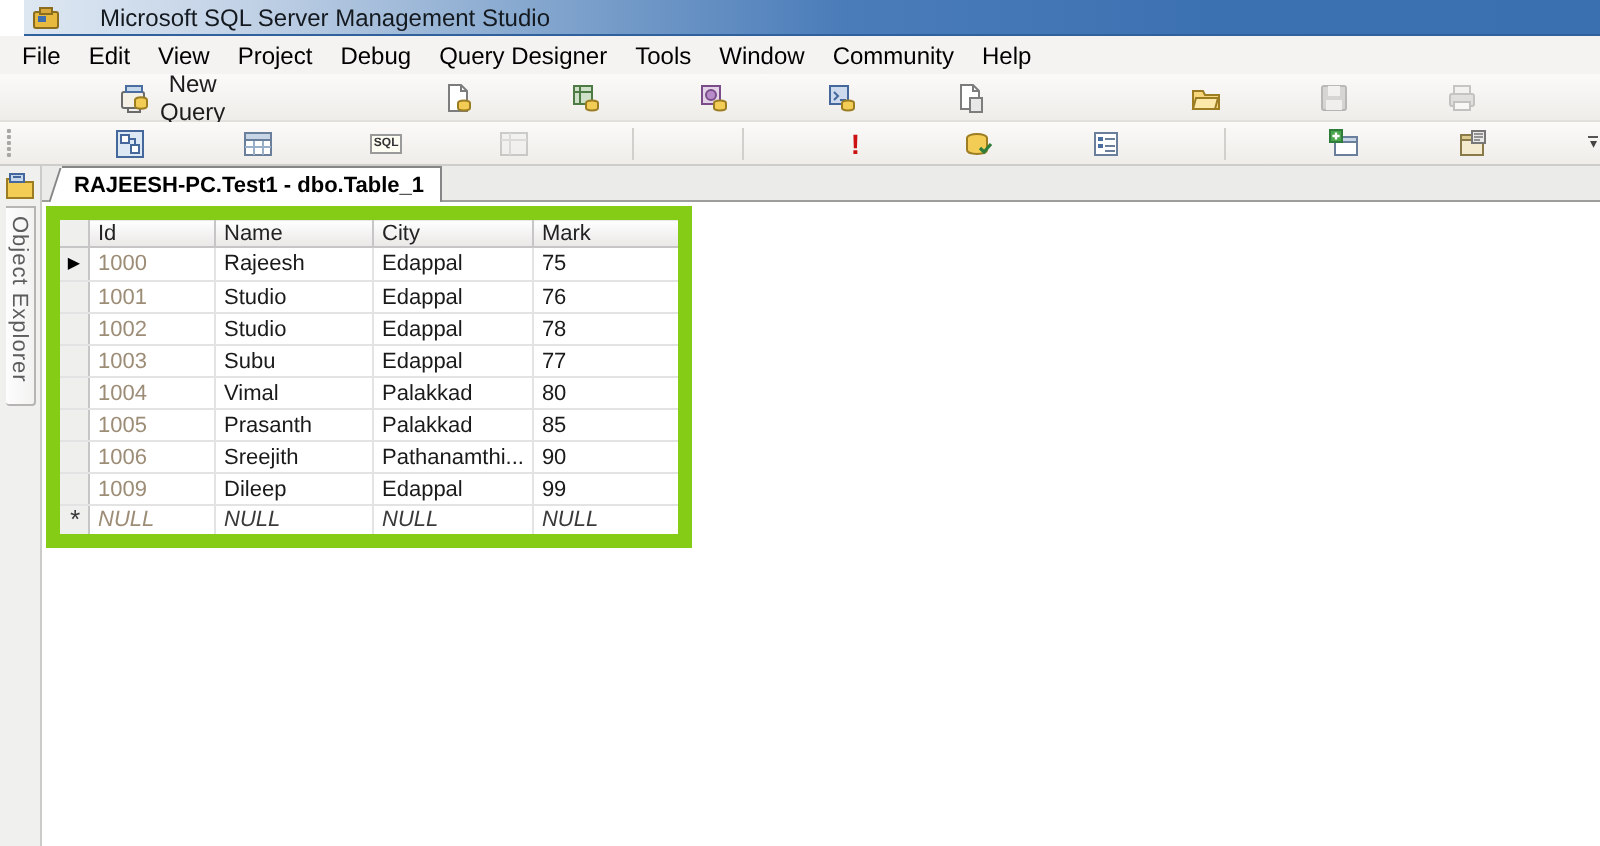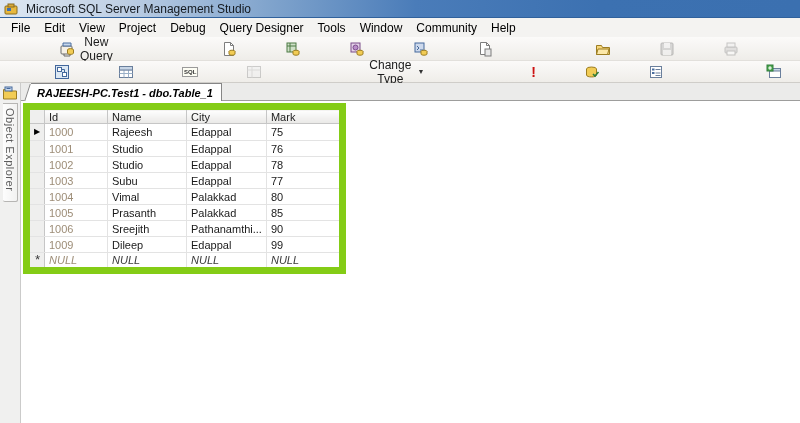--- a/index.html
+++ b/index.html
@@ -1,24 +1,24 @@
 <!DOCTYPE html>
 <html><head>
 <meta charset="utf-8">
 <style>
   * { margin:0; padding:0; box-sizing:border-box; }
   html,body { width:800px; height:423px; overflow:hidden; background:#fff;
               font-family:"Liberation Sans","DejaVu Sans",sans-serif; }
   .window { width:800px; height:423px; display:flex; flex-direction:column; background:#fff; }
 
   
-  .titlebar { height:18px; flex:0 0 18px; display:flex; align-items:center; gap:8px;
+  .titlebar { height:18px; flex:0 0 18px; display:flex; align-items:center; gap:20px;
     padding-left:4px;
     background:linear-gradient(to right,#dde7f2 0%,#c2d2e6 14%,#7fa3cc 34%,#4a7cb9 52%,#3c71b1 75%,#3b70b0 100%);
-    border-bottom:1px solid #30619c; }
+    border-bottom:1px solid #30619c;margin-left:12px; }
   .title-text { font-size:12px; color:#14191f; white-space:nowrap; }
 
   
   .menubar { height:19px; flex:0 0 19px; display:flex; align-items:center; background:#f4f3f1;
     padding-left:4px; }
   .menu-item { font-size:12px; color:#000000; padding:2px 7px; cursor:default; }
 
   
   .toolbar { display:flex; align-items:center; background:linear-gradient(#fbfaf9,#efede9);
     padding-left:2px;gap:48px; }
@@ -47,21 +47,21 @@
   .side-strip { width:21px; flex:0 0 21px; background:#f0f0ef; border-right:1px solid #cbcbca;
     display:flex; flex-direction:column; align-items:center; padding-top:2px; }
   .side-icon { width:16px; height:16px; margin-bottom:2px; }
   .side-tab { background:linear-gradient(to right,#fdfdfd,#f2f2f1); border:1px solid #b6b5b3;
     border-left:none; border-radius:0 0 2px 2px; padding:4px 1px 6px 1px; }
   .vtext { writing-mode:vertical-rl; text-orientation:mixed; font-size:11px; color:#5c5c5c;
     letter-spacing:.5px; }
 
   .doc-col { flex:1; display:flex; flex-direction:column; min-width:0; }
   .tabstrip { height:18px; flex:0 0 18px; background:#ebebea; border-bottom:1px solid #9d9d9c;
-    display:flex; align-items:center; padding-left:2px; position:relative;font-style:italic; }
+    display:flex; align-items:center; padding-left:2px; position:relative; }
   .doc-tab { position:relative; background:#fff; border:1px solid #868686; border-bottom:none;
     border-left:none; margin-bottom:-1px; height:18px; display:flex; align-items:center;
     padding:0 8px 0 6px; margin-left:8px; z-index:2; }
   .doc-tab::before { content:""; position:absolute; left:-4px; top:0; bottom:0; width:9px;
     background:#fff; border-left:1px solid #868686; transform:skewX(-18deg); }
   .doc-tab span { position:relative; font-size:11px; font-weight:bold; color:#000; white-space:nowrap; }
 
   .document { flex:1; background:#fff; padding:2px 0 0 2px; overflow:hidden; }
 
   
@@ -220,24 +220,20 @@
     <span class="tb-icon">
       <span class="sqlpane-txt">SQL</span>
     </span>
     <span class="tb-icon disabled">
       <svg width="16" height="16" viewBox="0 0 16 16">
           <rect x="1.5" y="2.5" width="13" height="11" fill="#eee" stroke="#999"></rect>
           <path d="M1.5 6h13M6 2.5v11" stroke="#bbb"></path>
         </svg>
     </span>
     <span class="sep"></span>
-    <button class="tb-btn">
-      <span>Change Type</span>
-      <span class="caret">▼</span>
-    </button>
     <span class="sep"></span>
     <span class="tb-icon">
       <span class="glyph-execute">!</span>
     </span>
     <span class="tb-icon">
       <svg width="16" height="16" viewBox="0 0 16 16">
           <ellipse cx="7.5" cy="5" rx="5" ry="2" fill="#f2cc55" stroke="#9c7d22"></ellipse>
           <path d="M2.5 5v6c0 2.6 10 2.6 10 0V5" fill="#f2cc55" stroke="#9c7d22"></path>
           <path d="M9 10l2 2 3.5-4" fill="none" stroke="#2f7d3a" stroke-width="1.6"></path>
         </svg>

